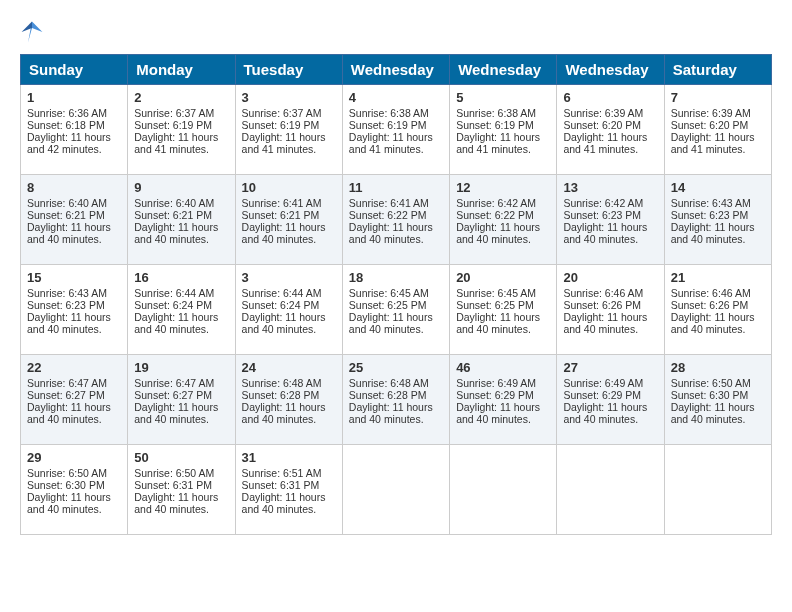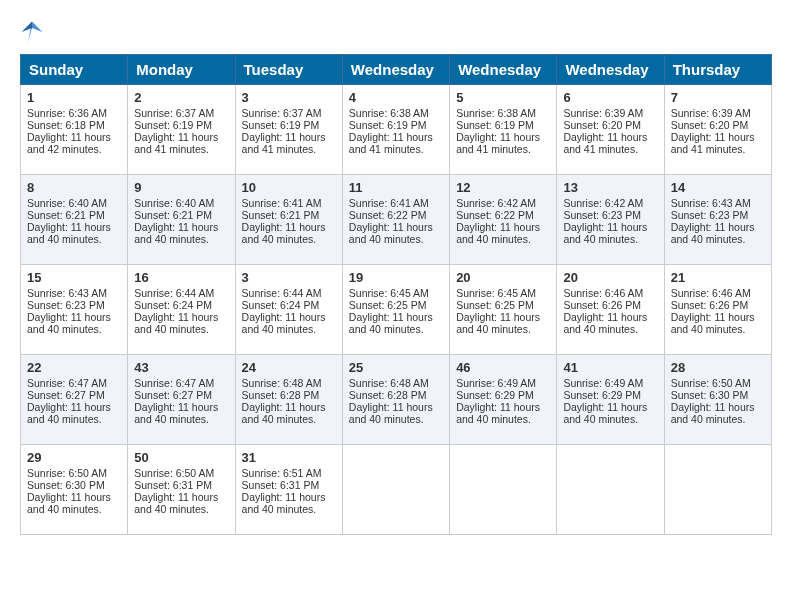--- a/index.html
+++ b/index.html
@@ -106,21 +106,21 @@
 
 <table class="calendar">
   <thead>
     <tr id="weekday-header">
         <th>Sunday</th>
         <th>Monday</th>
         <th>Tuesday</th>
         <th>Wednesday</th>
         <th>Wednesday</th>
         <th>Wednesday</th>
-        <th>Thursday</th>
+        <th>Saturday</th>
       </tr>
   </thead>
   <tbody id="calendar-body">
       <tr>
         <td><span class="day-num">1</span>
           <span>Sunrise: 6:36 AM</span><br>
           <span>Sunset: 6:18 PM</span><br>
           <span>Daylight: 11 hours and 42 minutes.</span></td>
         <td><span class="day-num">2</span>
           <span>Sunrise: 6:37 AM</span><br>
@@ -183,21 +183,21 @@
           <span>Sunset: 6:23 PM</span><br>
           <span>Daylight: 11 hours and 40 minutes.</span></td>
         <td><span class="day-num">16</span>
           <span>Sunrise: 6:44 AM</span><br>
           <span>Sunset: 6:24 PM</span><br>
           <span>Daylight: 11 hours and 40 minutes.</span></td>
         <td><span class="day-num">3</span>
           <span>Sunrise: 6:44 AM</span><br>
           <span>Sunset: 6:24 PM</span><br>
           <span>Daylight: 11 hours and 40 minutes.</span></td>
-        <td><span class="day-num">19</span>
+        <td><span class="day-num">18</span>
           <span>Sunrise: 6:45 AM</span><br>
           <span>Sunset: 6:25 PM</span><br>
           <span>Daylight: 11 hours and 40 minutes.</span></td>
         <td><span class="day-num">20</span>
           <span>Sunrise: 6:45 AM</span><br>
           <span>Sunset: 6:25 PM</span><br>
           <span>Daylight: 11 hours and 40 minutes.</span></td>
         <td><span class="day-num">20</span>
           <span>Sunrise: 6:46 AM</span><br>
           <span>Sunset: 6:26 PM</span><br>
@@ -205,37 +205,37 @@
         <td><span class="day-num">21</span>
           <span>Sunrise: 6:46 AM</span><br>
           <span>Sunset: 6:26 PM</span><br>
           <span>Daylight: 11 hours and 40 minutes.</span></td>
       </tr>
       <tr>
         <td><span class="day-num">22</span>
           <span>Sunrise: 6:47 AM</span><br>
           <span>Sunset: 6:27 PM</span><br>
           <span>Daylight: 11 hours and 40 minutes.</span></td>
-        <td><span class="day-num">43</span>
+        <td><span class="day-num">19</span>
           <span>Sunrise: 6:47 AM</span><br>
           <span>Sunset: 6:27 PM</span><br>
           <span>Daylight: 11 hours and 40 minutes.</span></td>
         <td><span class="day-num">24</span>
           <span>Sunrise: 6:48 AM</span><br>
           <span>Sunset: 6:28 PM</span><br>
           <span>Daylight: 11 hours and 40 minutes.</span></td>
         <td><span class="day-num">25</span>
           <span>Sunrise: 6:48 AM</span><br>
           <span>Sunset: 6:28 PM</span><br>
           <span>Daylight: 11 hours and 40 minutes.</span></td>
         <td><span class="day-num">46</span>
           <span>Sunrise: 6:49 AM</span><br>
           <span>Sunset: 6:29 PM</span><br>
           <span>Daylight: 11 hours and 40 minutes.</span></td>
-        <td><span class="day-num">41</span>
+        <td><span class="day-num">27</span>
           <span>Sunrise: 6:49 AM</span><br>
           <span>Sunset: 6:29 PM</span><br>
           <span>Daylight: 11 hours and 40 minutes.</span></td>
         <td><span class="day-num">28</span>
           <span>Sunrise: 6:50 AM</span><br>
           <span>Sunset: 6:30 PM</span><br>
           <span>Daylight: 11 hours and 40 minutes.</span></td>
       </tr>
       <tr>
         <td><span class="day-num">29</span>

